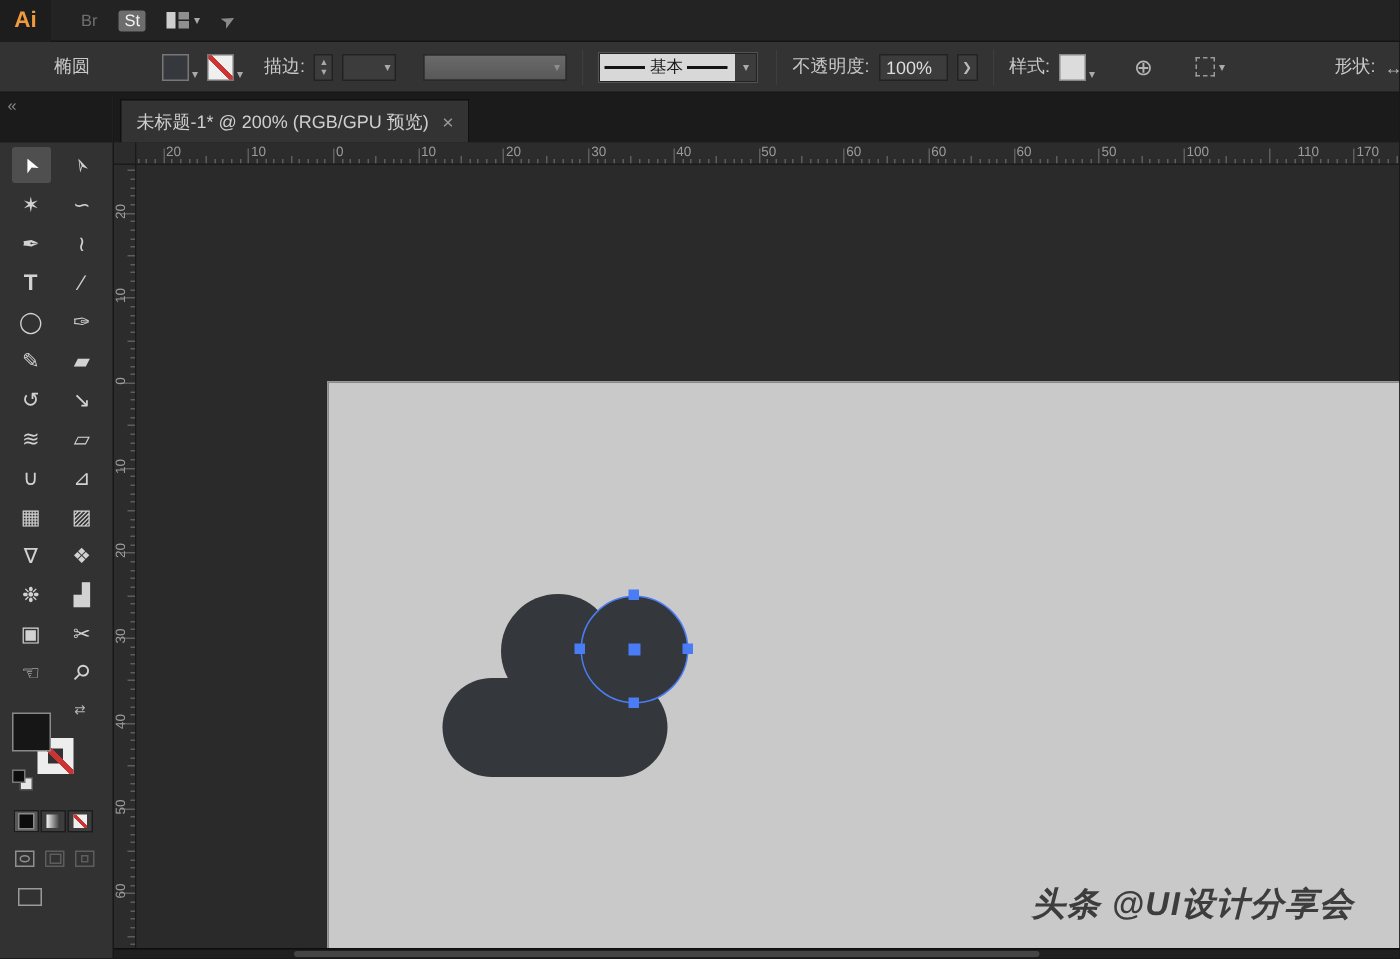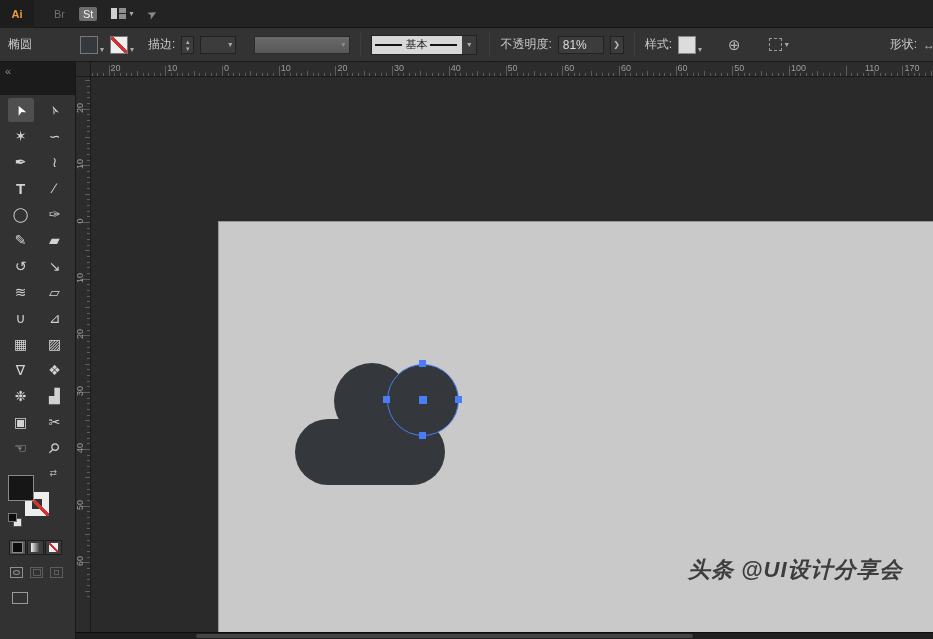--- a/index.html
+++ b/index.html
@@ -5,39 +5,39 @@
   * { margin:0; padding:0; box-sizing:border-box; }
   html,body { background:#111; }
   .app {
     position:relative; width:933px; height:639px; overflow:hidden;
     font-family:"Liberation Sans","DejaVu Sans",sans-serif;
     background:#262626; color:#ccc; font-size:12px;
     user-select:none;
   }
   
   .menubar { height:28px; display:flex; align-items:center; background:#232323; border-bottom:1px solid #151515; }
-  .logo { width:34px; height:28px; display:grid; place-items:center; font-weight:bold; font-size:11px; color:var(--logo-orange,#f09a3e); background:#1d1d1d; }
+  .logo { width:34px; height:28px; display:grid; place-items:center; font-weight:bold; font-size:15px; color:var(--logo-orange,#f09a3e); background:#1d1d1d; }
   #menu-items { display:flex; align-items:center; }
   .menu-item { padding:0 9px; line-height:28px; color:#d6d6d6; cursor:default; }
   .mb-right { display:flex; align-items:center; gap:14px; margin-left:20px; }
   .mb-ico { color:#9a9a9a; font-size:11px; }
   .mb-ico.dim { color:#6f6f6f; }
   .mb-ico.boxed { background:#6d6d6d; color:#f2f2f2; padding:1px 4px; border-radius:2px; }
   .ws-wrap { display:flex; align-items:center; gap:3px; }
   .ws { width:15px; height:11px; background:
         linear-gradient(#cfcfcf,#cfcfcf) 0 0/6px 11px no-repeat,
         linear-gradient(#8f8f8f,#8f8f8f) 8px 0/7px 5px no-repeat,
         linear-gradient(#8f8f8f,#8f8f8f) 8px 6px/7px 5px no-repeat; }
   .caret { font-size:8px; color:#aaa; }
   .share { display:inline-block; transform:rotate(-28deg); color:#8a8a8a; font-size:12px; }
 
   
   .controlbar { height:34px; display:flex; align-items:center; background:#333333; border-bottom:1px solid #181818; padding:0 8px; gap:6px; }
   .cb-label { color:#c8c8c8; white-space:nowrap; }
-  .ctx-label { margin-right:42px; }
+  .ctx-label { margin-right:42px;margin-left:28px; }
   .swatch-wrap { display:flex; align-items:flex-end; gap:2px; }
   .swatch { width:18px; height:18px; box-shadow:inset 0 0 0 1px #777; }
   .fill-swatch { background:#35383c; }
   .stroke-swatch { background:linear-gradient(45deg, transparent 43%, #cc3333 43%, #cc3333 57%, transparent 57%), #efefef; }
   .stepper { display:flex; flex-direction:column; justify-content:center; width:13px; height:18px; background:#3c3c3c; border:1px solid #222; line-height:7px; text-align:center; }
   .stepper span { font-size:7px; color:#aaa; }
   .mini-dd { height:18px; background:#3c3c3c; border:1px solid #222; display:flex; align-items:center; justify-content:flex-end; padding:0 3px; }
   .stroke-val { width:36px; }
   .brush-dd { width:96px; height:18px; margin-left:12px; background:linear-gradient(#6a6a6a,#585858); border:1px solid #2a2a2a; display:flex; align-items:center; justify-content:flex-end; padding:0 4px; }
   .brush-dd .caret { color:#8d8d8d; }
@@ -168,21 +168,21 @@
     </span>
     <span class="divider" data-name="divider"></span>
     <span class="stroke-style" data-name="stroke-style-dropdown">
       <span class="line" data-name="stroke-preview-line"></span>
       <span class="txt" data-name="stroke-style-label">基本</span>
       <span class="line" data-name="stroke-preview-line"></span>
       <span class="dd caret" data-name="chevron-down-icon">▾</span>
     </span>
     <span class="divider" data-name="divider"></span>
     <span class="cb-label" data-name="opacity-label">不透明度:</span>
-    <span class="opacity-box" data-name="opacity-input">81%</span>
+    <span class="opacity-box" data-name="opacity-input">100%</span>
     <span class="chev-btn" data-name="opacity-options-button">❯</span>
     <span class="divider" data-name="divider"></span>
     <span class="cb-label" data-name="style-label">样式:</span>
     <span class="swatch-wrap" data-name="style-control">
       <span class="style-swatch" data-name="style-swatch"></span>
       <span class="caret" data-name="chevron-down-icon">▾</span>
     </span>
     <span class="globe" data-name="document-setup-globe-icon">⊕</span>
     <span class="dashed-ico-wrap" data-name="align-options">
       <span class="dashed-ico" data-name="dashed-square-icon"></span>
@@ -309,20 +309,26 @@
       <div class="draw-row" data-name="drawing-modes-row">
         <span class="draw-btn b1" data-name="draw-normal-button"></span>
         <span class="draw-btn dim b2" data-name="draw-behind-button"></span>
         <span class="draw-btn dim b3" data-name="draw-inside-button"></span>
       </div>
 
       <div class="screen-mode" data-name="screen-mode-button"></div>
     </aside>
 
     <div class="doc" data-name="document-area">
+      <div class="tabbar" data-name="tab-bar">
+        <div class="tab" data-name="document-tab">
+          <span data-name="document-tab-title">未标题-1* @ 200% (RGB/GPU 预览)</span>
+          <span class="close" data-name="close-tab-icon">×</span>
+        </div>
+      </div>
 
       <div class="hrow" data-name="ruler-row">
         <div class="ruler-corner" data-name="ruler-origin-corner"></div>
         <div class="ruler-h" id="rulerH" data-name="horizontal-ruler">
             <i class="tick t1" style="left: 0.6px;"></i>
             <i class="tick t1" style="left: 6.3px;"></i>
             <i class="tick t1" style="left: 11.9px;"></i>
             <i class="tick t3" style="left: 17.6px;"></i>
             <i class="tick t1" style="left: 23.3px;"></i>
             <i class="tick t1" style="left: 28.9px;"></i>

